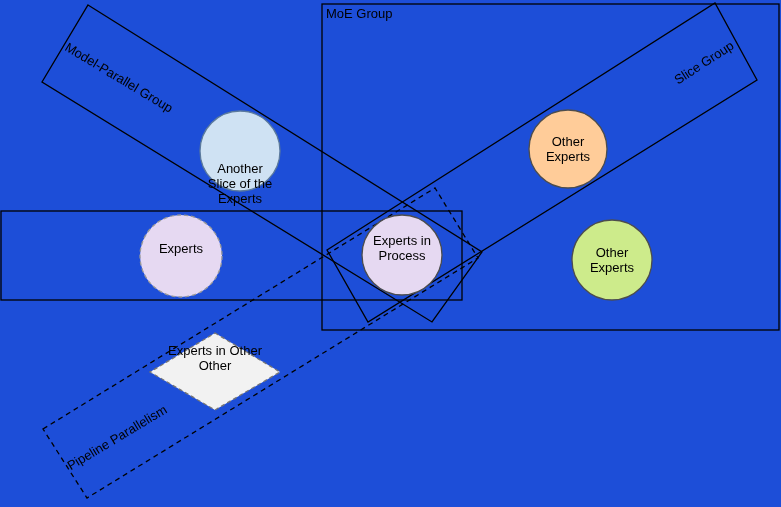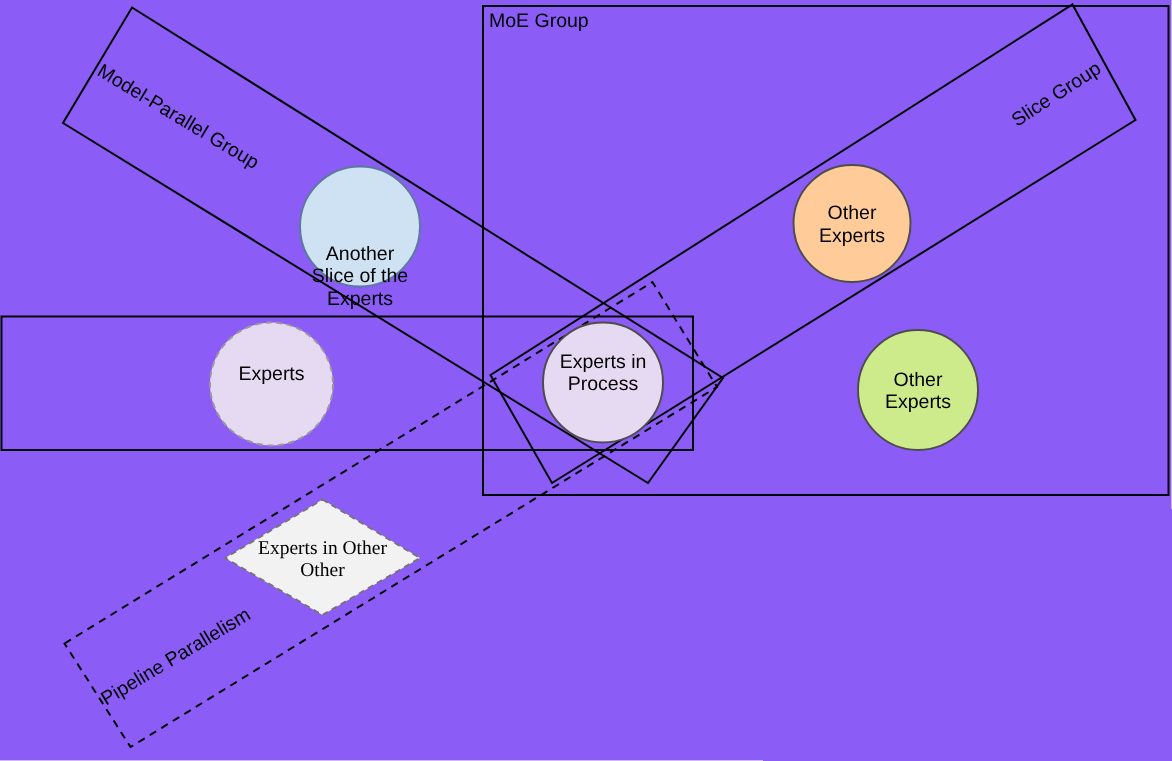--- a/index.html
+++ b/index.html
@@ -1,19 +1,19 @@
 <!DOCTYPE html>
 <html><head>
 <meta charset="utf-8">
 <style>
   html,body { margin:0; padding:0; background:#fff; }
   .canvas {
     position:relative;
     width:781px; height:507px;
-    background:#8b5cf6;
+    background:#1d4ed8;
     overflow:hidden;
     font-family:"Liberation Sans", sans-serif;
   }
   svg.layer { position:absolute; left:0; top:0; }
   .lbl {
     position:absolute;
     font-size:13px;
     line-height:15px;
     color:#000;
     white-space:nowrap;
@@ -84,18 +84,18 @@
 
   <div class="lbl ctr" style="left:332px; top:233px; width:140px;text-align:center;">
     <div>Experts in</div>
     <div>Process</div>
   </div>
 
   <div class="lbl ctr" style="left:111px; top:241px; width:140px;">
     <div>Experts</div>
   </div>
 
-  <div class="lbl ctr" style="left:145px; top:357px; width:140px;font-family:Liberation Serif, serif;">
+  <div class="lbl ctr" style="left:145px; top:343px; width:140px;">
     <div>Experts in Other</div>
     <div>Other</div>
   </div>
 
 </div>
 
 </body></html>

